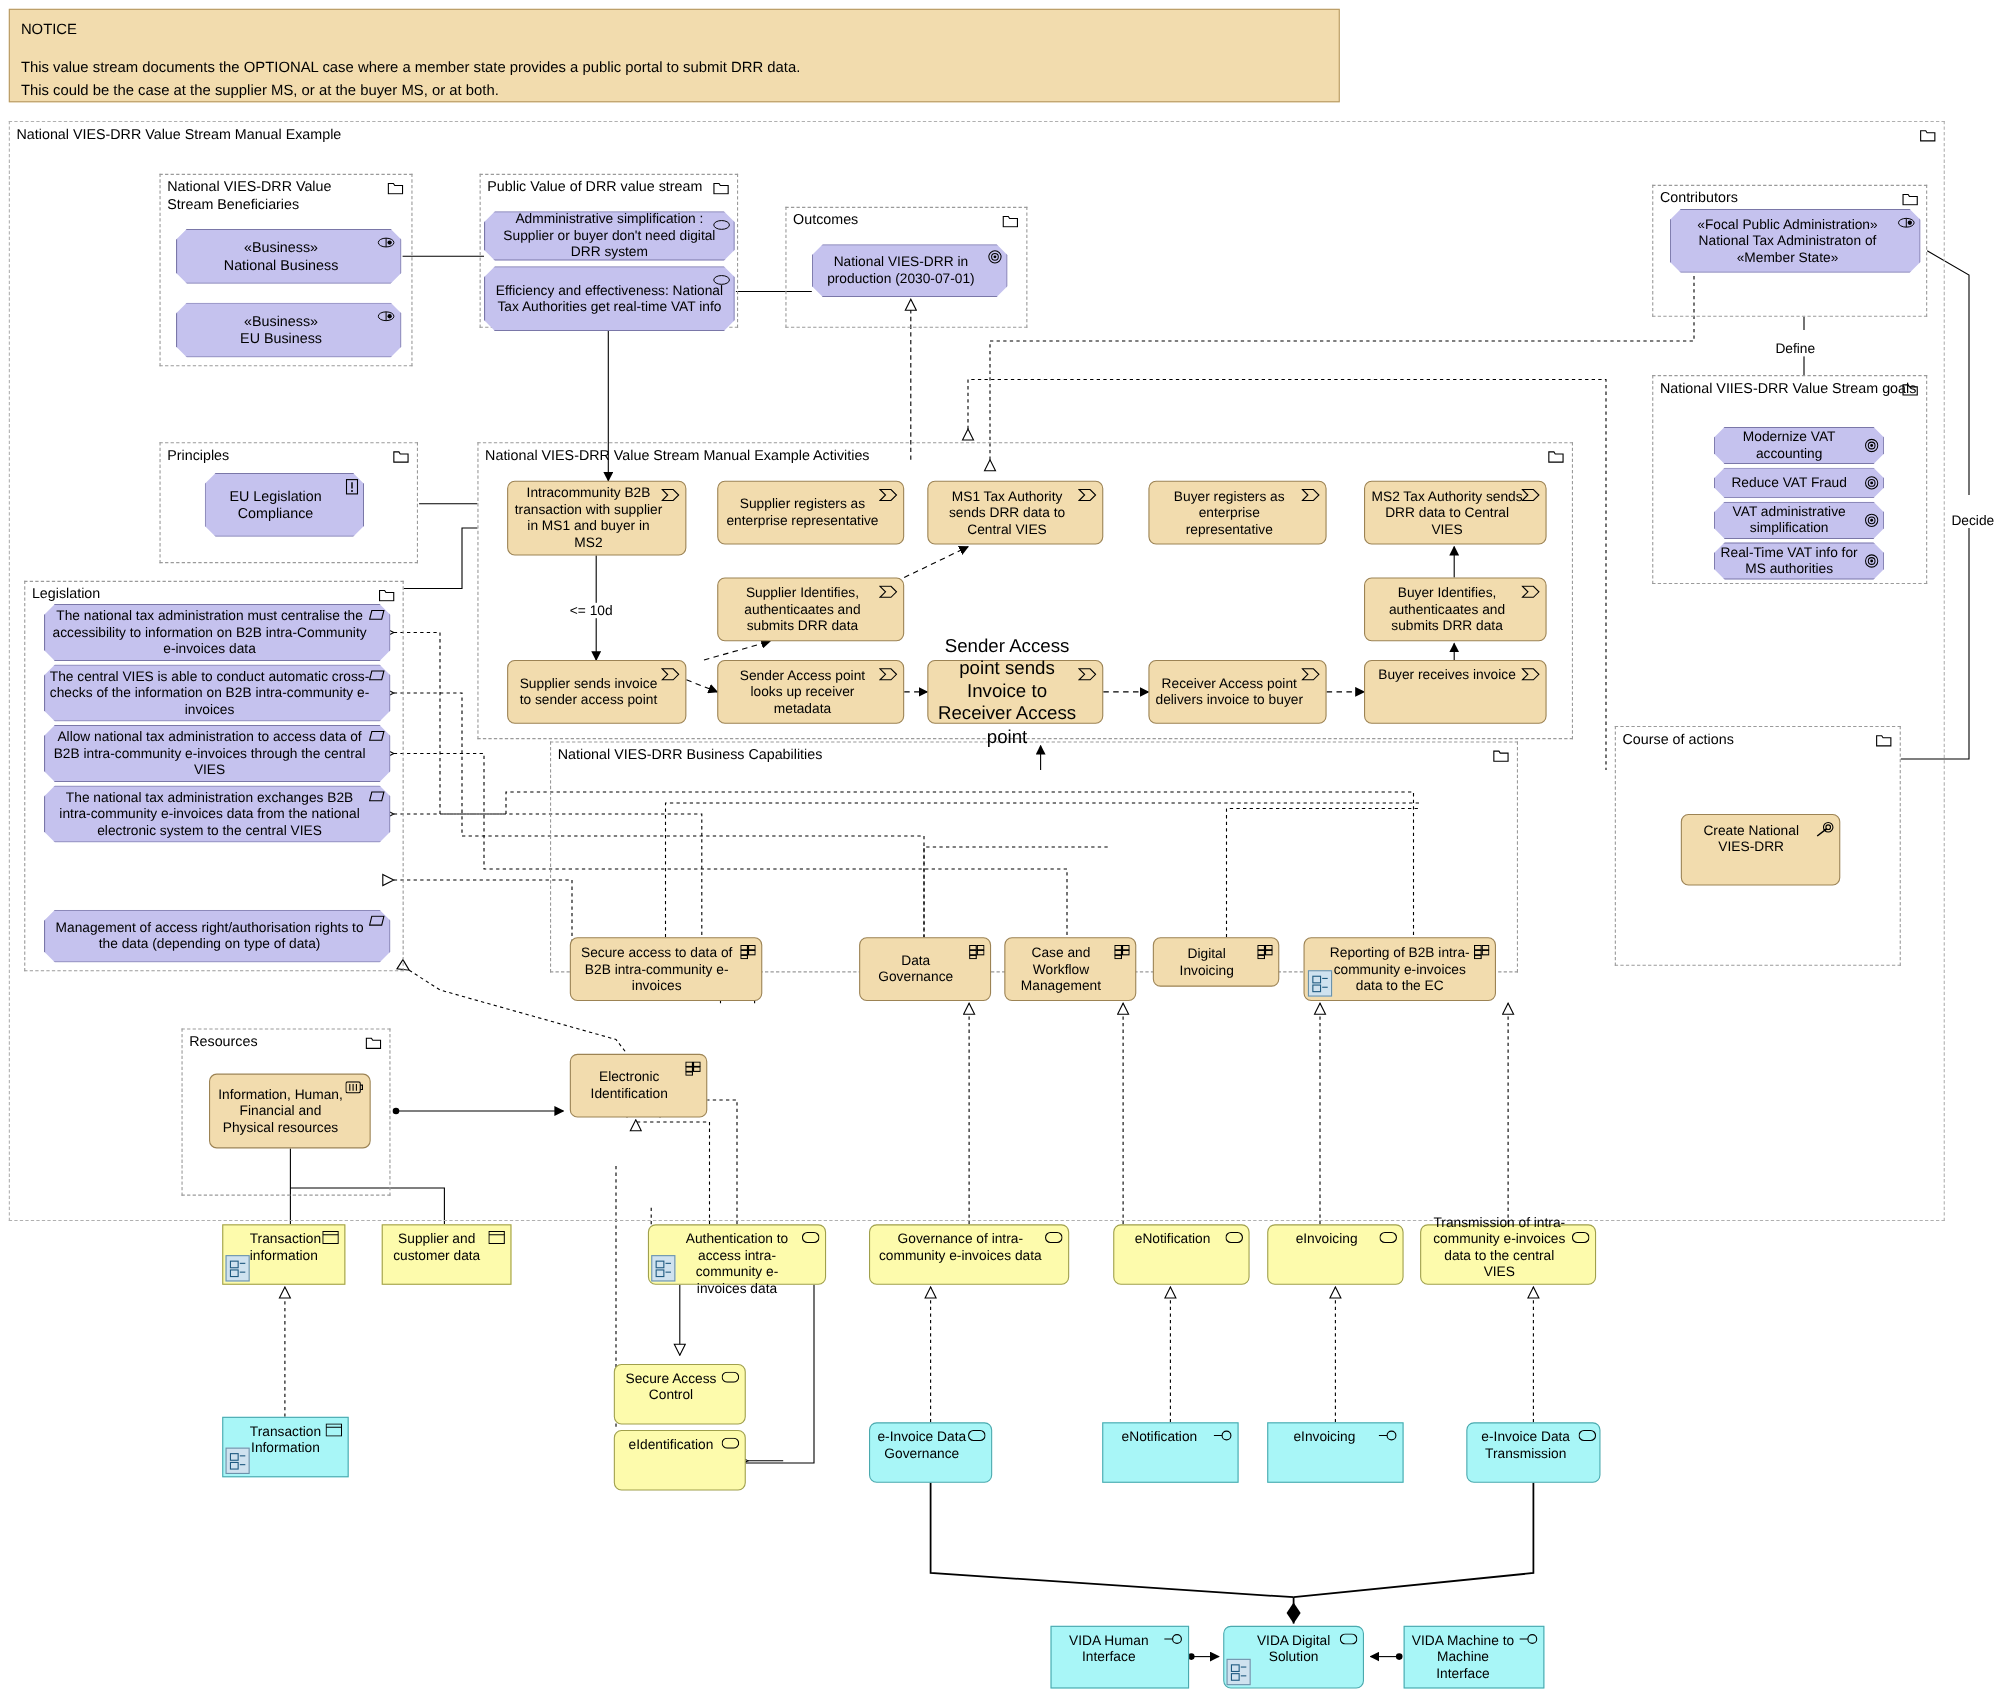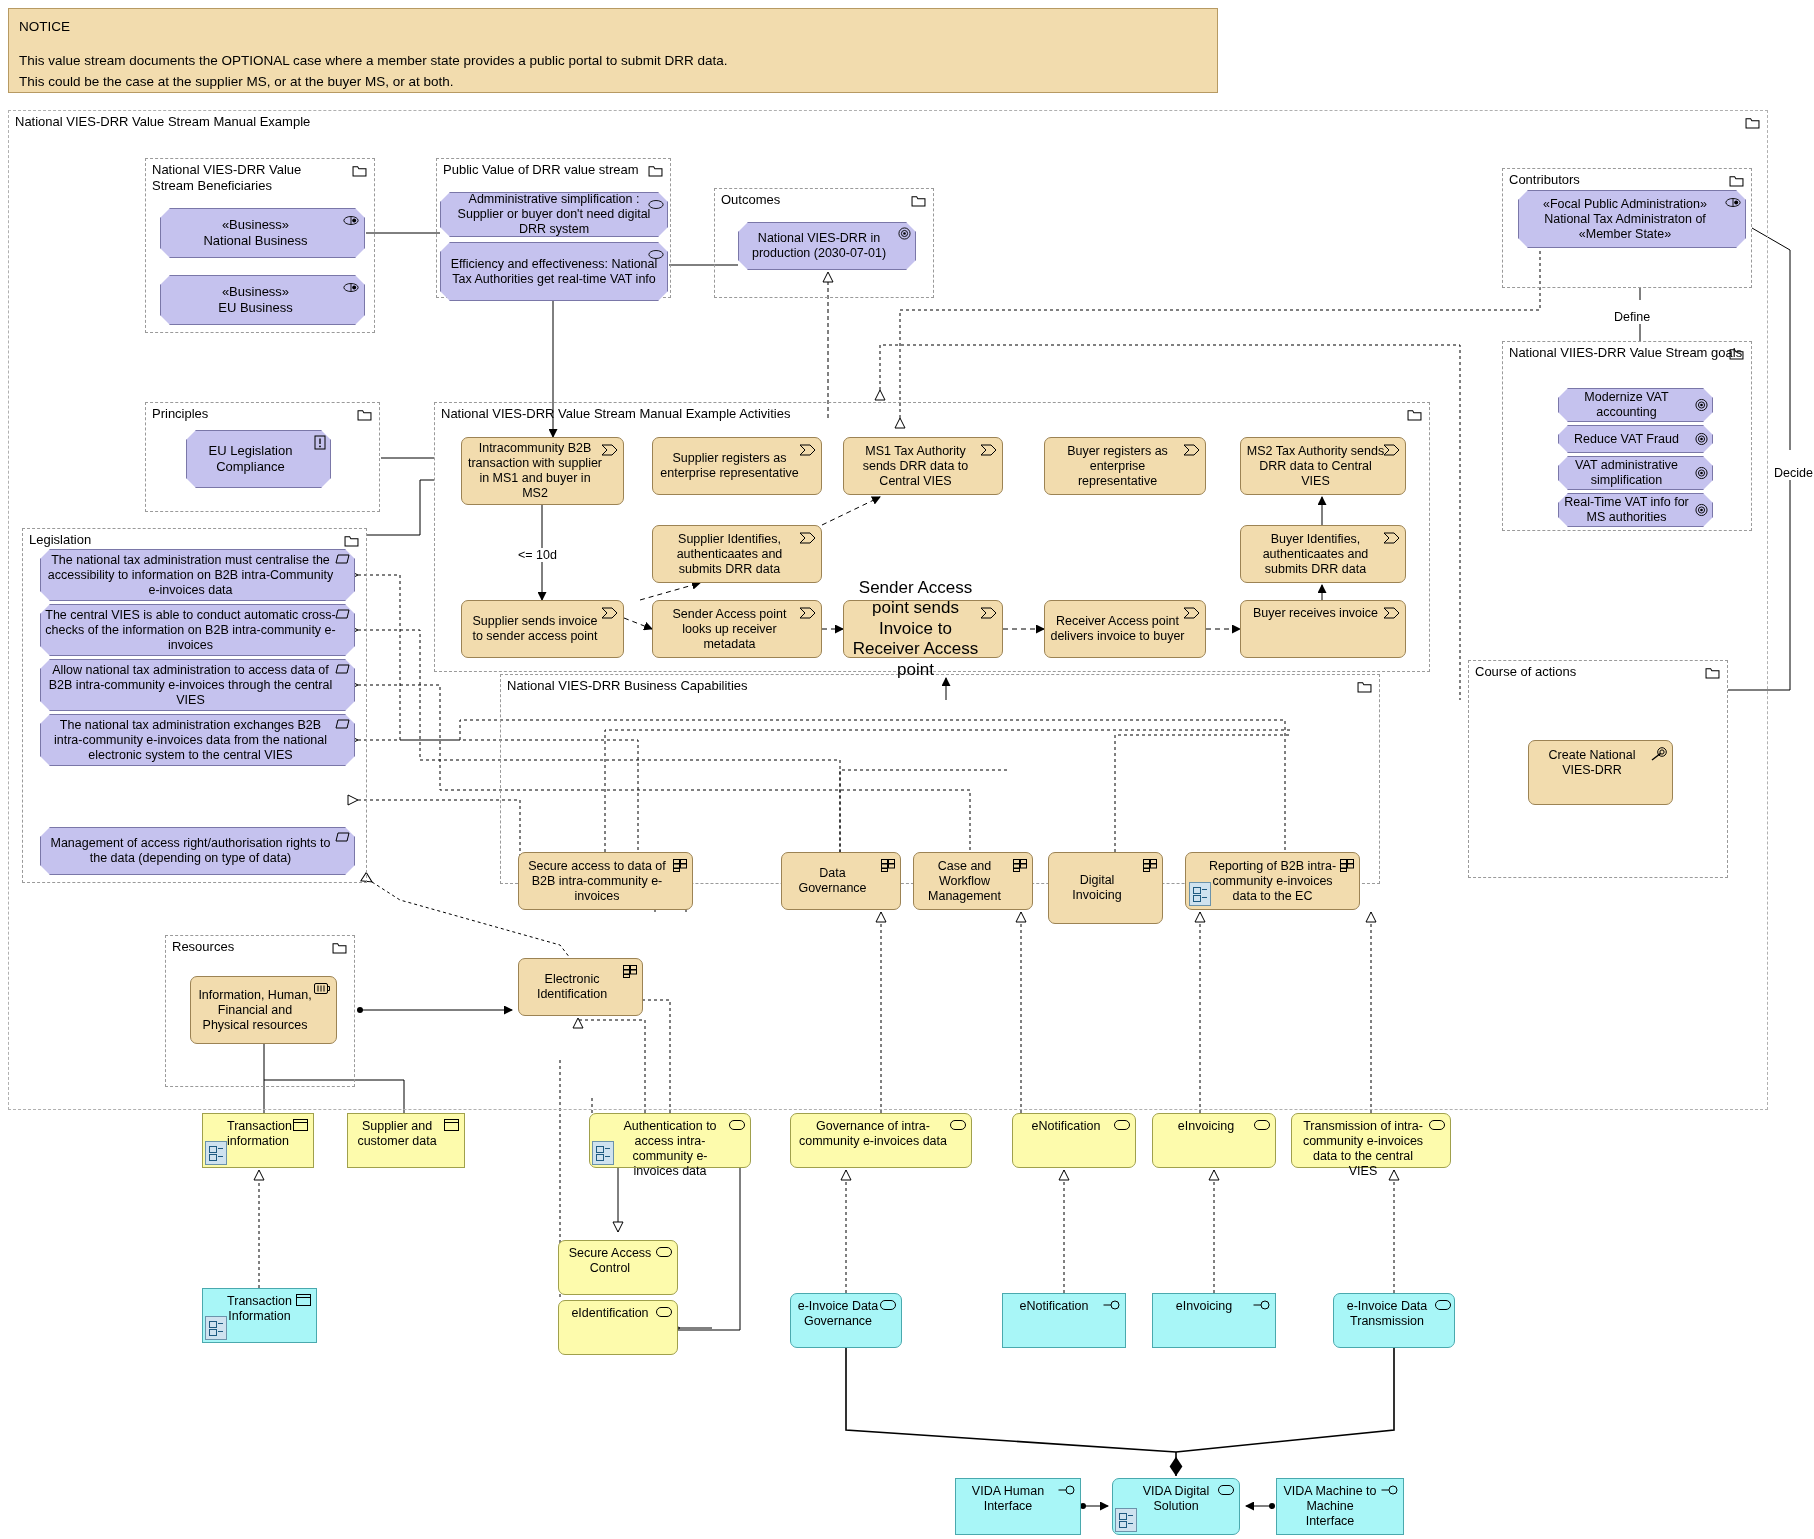--- a/index.html
+++ b/index.html
@@ -373,21 +373,21 @@
   <div class="node biz" style="left:913px;top:852px;width:120px;height:58px;font-size:12.5px;padding:3px 22px 3px 5px;">
     <span class="lbl">Case and Workflow Management</span>
     <svg class="ic" style="top:6px;right:5px;width:14px;height:13px;" viewBox="0 0 14 13">
         <rect x="0.5" y="5" width="6" height="4" fill="none" stroke="#000"></rect>
         <rect x="7.5" y="5" width="6" height="4" fill="none" stroke="#000"></rect>
         <rect x="0.5" y="0.5" width="6" height="4" fill="none" stroke="#000"></rect>
         <rect x="7.5" y="0.5" width="6" height="4" fill="none" stroke="#000"></rect>
         <rect x="0.5" y="9.5" width="6" height="3" fill="none" stroke="#000"></rect>
       </svg>
   </div>
-  <div class="node biz" style="left:1048px;top:852px;width:115px;height:72px;font-size:12.5px;padding:3px 22px 3px 5px;">
+  <div class="node biz" style="left:1048px;top:852px;width:115px;height:45px;font-size:12.5px;padding:3px 22px 3px 5px;">
     <span class="lbl">Digital Invoicing</span>
     <svg class="ic" style="top:6px;right:5px;width:14px;height:13px;" viewBox="0 0 14 13">
         <rect x="0.5" y="5" width="6" height="4" fill="none" stroke="#000"></rect>
         <rect x="7.5" y="5" width="6" height="4" fill="none" stroke="#000"></rect>
         <rect x="0.5" y="0.5" width="6" height="4" fill="none" stroke="#000"></rect>
         <rect x="7.5" y="0.5" width="6" height="4" fill="none" stroke="#000"></rect>
         <rect x="0.5" y="9.5" width="6" height="3" fill="none" stroke="#000"></rect>
       </svg>
   </div>
   <div class="node biz" style="left:1185px;top:852px;width:175px;height:58px;font-size:12.5px;padding:3px 22px 3px 22px;">
@@ -484,21 +484,21 @@
       </svg>
   </div>
 
   <div class="node app round" style="left:1152px;top:1113px;width:124px;height:55px;font-size:12.5px;padding:3px 22px 3px 6px;align-items:flex-start;">
     <span class="lbl" style="margin-top:2px;">eInvoicing</span>
     <svg class="ic" style="top:6px;right:5px;width:16px;height:10px;" viewBox="0 0 16 10">
         <rect x="0.5" y="0.5" width="15" height="9" rx="4.5" fill="none" stroke="#000"></rect>
       </svg>
   </div>
 
-  <div class="node app round" style="left:1291px;top:1113px;width:160px;height:55px;font-size:12.5px;padding:3px 22px 3px 6px;align-items:flex-start;">
+  <div class="node app round" style="left:1291px;top:1113px;width:160px;height:55px;font-size:12.5px;padding:3px 22px 3px 6px;align-items:flex-end;">
     <span class="lbl" style="margin-top:2px;">Transmission of intra-community e-invoices data to the central VIES</span>
     <svg class="ic" style="top:6px;right:5px;width:16px;height:10px;" viewBox="0 0 16 10">
         <rect x="0.5" y="0.5" width="15" height="9" rx="4.5" fill="none" stroke="#000"></rect>
       </svg>
   </div>
 
   <div class="node app round" style="left:558px;top:1240px;width:120px;height:55px;font-size:12.5px;padding:3px 22px 3px 6px;align-items:flex-start;">
     <span class="lbl" style="margin-top:2px;">Secure Access Control</span>
     <svg class="ic" style="top:6px;right:5px;width:16px;height:10px;" viewBox="0 0 16 10">
         <rect x="0.5" y="0.5" width="15" height="9" rx="4.5" fill="none" stroke="#000"></rect>

